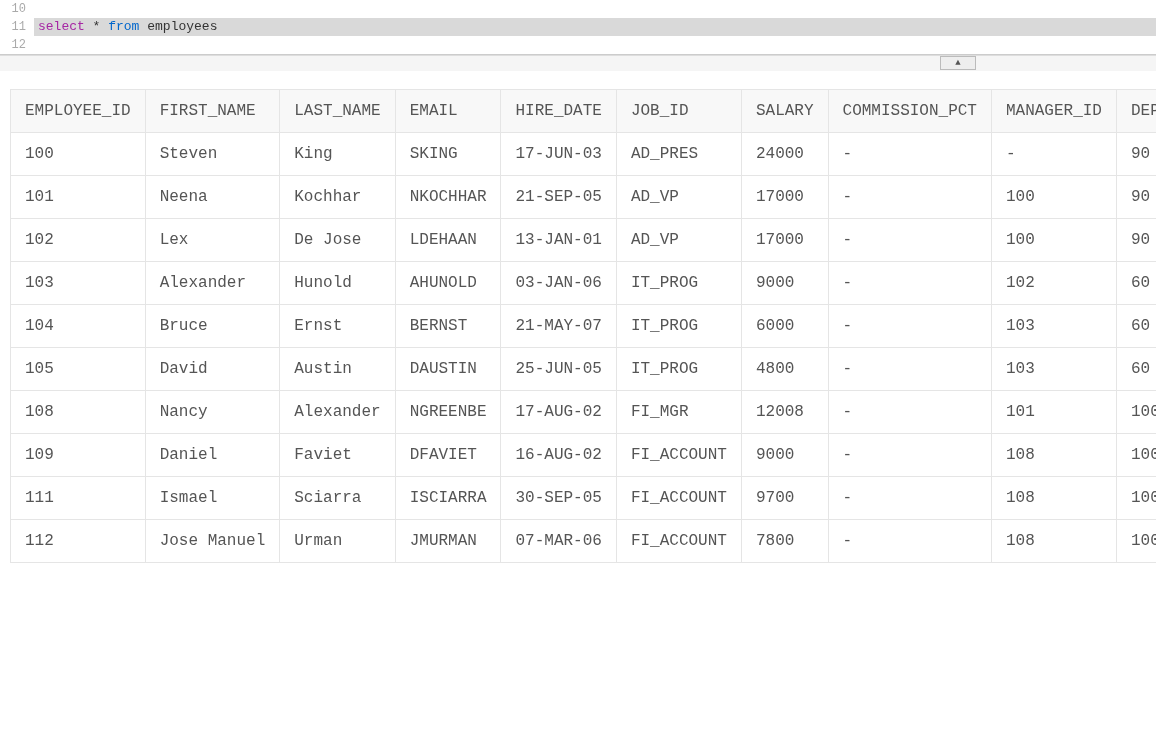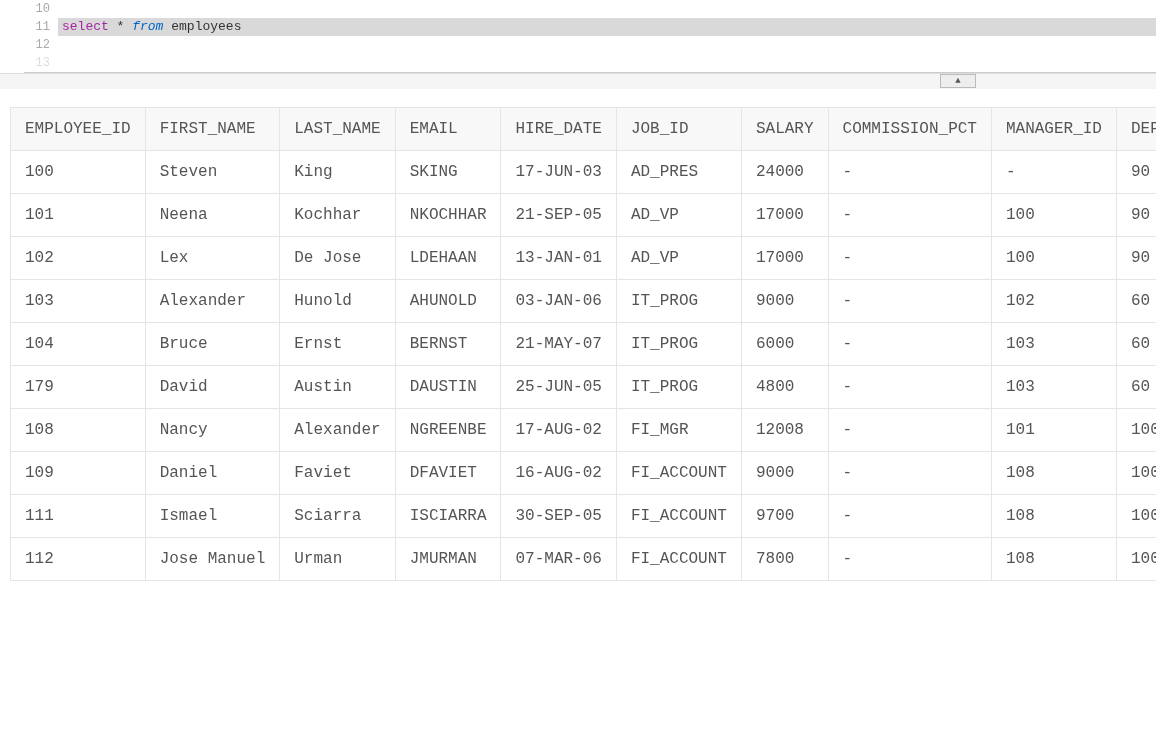--- a/index.html
+++ b/index.html
@@ -6,21 +6,20 @@
     body {
       margin: 0;
       font-family: "Courier New", monospace;
       font-size: 13px;
       background: #fff;
       color: #333;
     }
     .editor {
       border-bottom: 1px solid #ccc;
       background: #fff;
-      margin-left: 24px;
     }
     .editor-row {
       display: flex;
       align-items: center;
       height: 18px;
       line-height: 18px;
     }
     .gutter {
       width: 34px;
       text-align: right;
@@ -36,21 +35,21 @@
       white-space: pre;
       font-size: 13px;
     }
     .editor-row.active .code {
       background: #d9d9d9;
     }
     .editor-row.cursor-line .code {
       background: #e8f2fc;
     }
     .kw1 { color: #a626a4; }
-    .kw2 { color: #0066cc; font-style: italic; }
+    .kw2 { color: #0066cc; }
     .ident { color: #333; }
     .scroll-handle {
       display: flex;
       justify-content: flex-end;
       padding-right: 180px;
       background: #f5f5f5;
       border-top: 1px solid #ddd;
       height: 16px;
     }
     .scroll-arrow {
@@ -108,24 +107,20 @@
       <div class="code"></div>
     </div>
     <div class="editor-row active">
       <div class="gutter">11</div>
       <div class="code"><span class="kw1">select</span><span> * </span><span class="kw2">from</span><span> </span><span class="ident">employees</span></div>
     </div>
     <div class="editor-row cursor-line">
       <div class="gutter">12</div>
       <div class="code"></div>
     </div>
-    <div class="editor-row">
-      <div class="gutter" style="color: rgb(221, 221, 221);">13</div>
-      <div class="code"></div>
-    </div>
   </div>
 
 <div class="scroll-handle">
   <div class="scroll-arrow">▲</div>
 </div>
 
 <div class="results">
   <table class="grid">
     <thead id="grid-head">
         <tr>
@@ -196,21 +191,21 @@
           <td class="c2">Ernst</td>
           <td class="c3">BERNST</td>
           <td class="c4">21-MAY-07</td>
           <td class="c5">IT_PROG</td>
           <td class="c6">6000</td>
           <td class="c7"> - </td>
           <td class="c8">103</td>
           <td class="c9">60</td>
         </tr>
         <tr>
-          <td class="c0">179</td>
+          <td class="c0">105</td>
           <td class="c1">David</td>
           <td class="c2">Austin</td>
           <td class="c3">DAUSTIN</td>
           <td class="c4">25-JUN-05</td>
           <td class="c5">IT_PROG</td>
           <td class="c6">4800</td>
           <td class="c7"> - </td>
           <td class="c8">103</td>
           <td class="c9">60</td>
         </tr>

